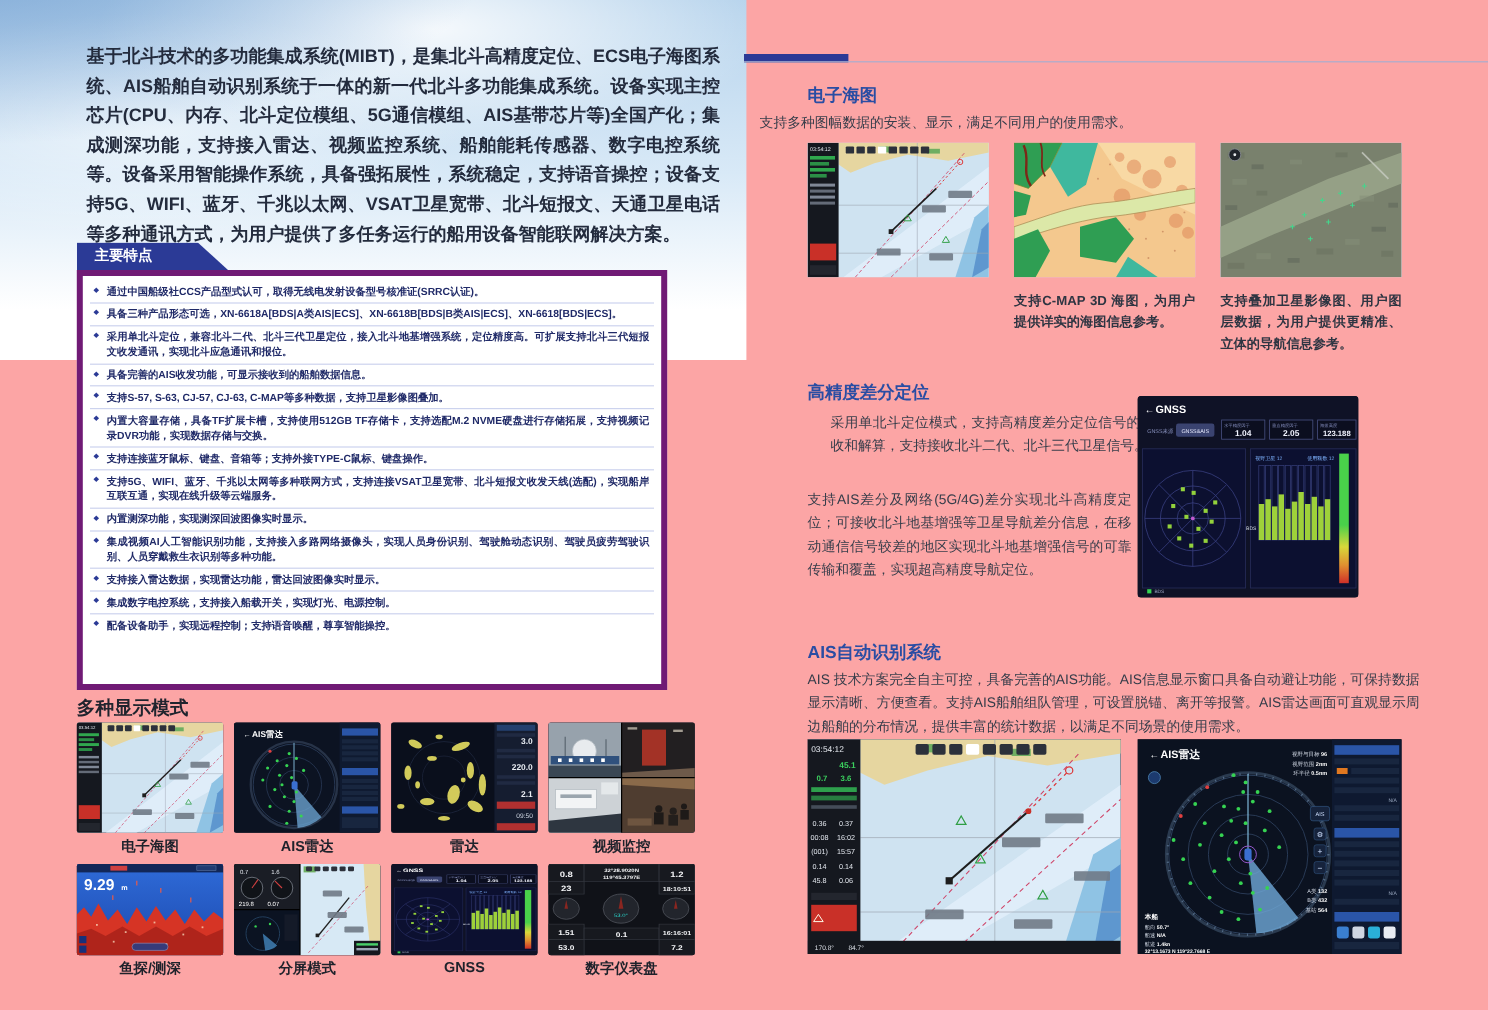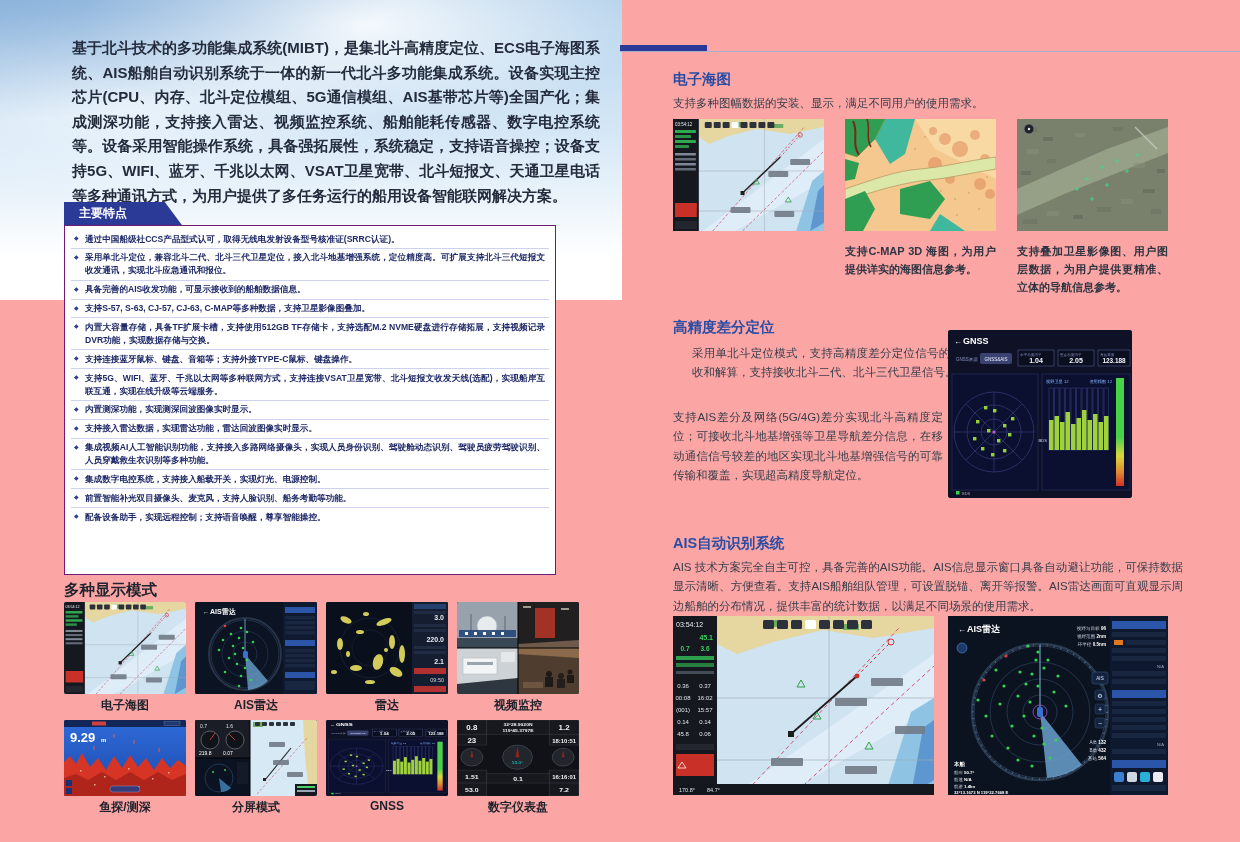--- a/index.html
+++ b/index.html
@@ -7,24 +7,24 @@
          font-family:"Liberation Sans","DejaVu Sans",sans-serif;}
   
   .sky{position:absolute;left:0;top:0;width:622px;height:300px;
        background:
         radial-gradient(130% 95% at -6% -12%, rgba(92,142,200,.60), rgba(92,142,200,0) 55%),
         radial-gradient(75% 55% at 58% 8%, rgba(255,255,255,.85), rgba(255,255,255,0) 60%),
         radial-gradient(60% 45% at 20% 35%, rgba(255,255,255,.55), rgba(255,255,255,0) 70%),
         linear-gradient(180deg,#b6d3ec 0%,#d8e9f7 48%,#ffffff 86%);}
   .intro{position:absolute;left:72px;top:36px;width:528px;font-size:15px;line-height:1.64;
          font-weight:700;color:#232b3d;text-align:justify;margin:0;}
-  .badge{position:absolute;left:64px;top:202px;width:126px;height:34px;background:#2b3a96;
+  .badge{position:absolute;left:64px;top:202px;width:126px;height:23px;background:#2b3a96;
          color:#fff;font-size:12px;font-weight:700;line-height:23px;padding-left:15px;box-sizing:border-box;
          clip-path:polygon(0 0,80% 0,100% 100%,0 100%);}
-  .featbox{position:absolute;left:64px;top:225px;width:492px;height:350px;border:1px solid #701a75;
+  .featbox{position:absolute;left:64px;top:225px;width:492px;height:350px;border:5px solid #701a75;
            background:#fff;box-sizing:border-box;overflow:hidden;}
   .featbox ul{list-style:none;margin:4px 6px;padding:0;}
   .featbox li{position:relative;padding:2.5px 4px 2.5px 14px;border-bottom:1px solid #ccd3ee;
               font-size:8.6px;font-weight:600;color:#202a68;line-height:1.5;text-align:justify;}
   .featbox li:last-child{border-bottom:none;}
   .featbox li::before{content:"◆";position:absolute;left:3px;top:4px;font-size:6px;color:#2b3a96;}
   .modes-h{position:absolute;left:64px;top:580px;font-size:15.5px;font-weight:800;color:#20242e;margin:0;}
   .grid{position:absolute;left:64px;top:602px;width:516px;}
   .mode-row{display:flex;gap:9px;}
   .mode{width:122px;margin:0;}
@@ -53,31 +53,31 @@
 
   <div class="sky"></div>
 
   <p class="intro">基于北斗技术的多功能集成系统(MIBT)，是集北斗高精度定位、ECS电子海图系统、AIS船舶自动识别系统于一体的新一代北斗多功能集成系统。设备实现主控芯片(CPU、内存、北斗定位模组、5G通信模组、AIS基带芯片等)全国产化；集成测深功能，支持接入雷达、视频监控系统、船舶能耗传感器、数字电控系统等。设备采用智能操作系统，具备强拓展性，系统稳定，支持语音操控；设备支持5G、WIFI、蓝牙、千兆以太网、VSAT卫星宽带、北斗短报文、天通卫星电话等多种通讯方式，为用户提供了多任务运行的船用设备智能联网解决方案。</p>
 
   <div class="badge">主要特点</div>
 
   <div class="featbox">
     <ul>
       <li>通过中国船级社CCS产品型式认可，取得无线电发射设备型号核准证(SRRC认证)。</li>
+      <li>具备三种产品形态可选，XN-6618A[BDS|A类AIS|ECS]、XN-6618B[BDS|B类AIS|ECS]、XN-6618[BDS|ECS]。</li>
       <li>采用单北斗定位，兼容北斗二代、北斗三代卫星定位，接入北斗地基增强系统，定位精度高。可扩展支持北斗三代短报文收发通讯，实现北斗应急通讯和报位。</li>
       <li>具备完善的AIS收发功能，可显示接收到的船舶数据信息。</li>
       <li>支持S-57, S-63, CJ-57, CJ-63, C-MAP等多种数据，支持卫星影像图叠加。</li>
       <li>内置大容量存储，具备TF扩展卡槽，支持使用512GB TF存储卡，支持选配M.2 NVME硬盘进行存储拓展，支持视频记录DVR功能，实现数据存储与交换。</li>
       <li>支持连接蓝牙鼠标、键盘、音箱等；支持外接TYPE-C鼠标、键盘操作。</li>
       <li>支持5G、WIFI、蓝牙、千兆以太网等多种联网方式，支持连接VSAT卫星宽带、北斗短报文收发天线(选配)，实现船岸互联互通，实现在线升级等云端服务。</li>
       <li>内置测深功能，实现测深回波图像实时显示。</li>
+      <li>集成视频AI人工智能识别功能，支持接入多路网络摄像头，实现人员身份识别、驾驶舱动态识别、驾驶员疲劳驾驶识别、人员穿戴救生衣识别等多种功能。</li>
       <li>支持接入雷达数据，实现雷达功能，雷达回波图像实时显示。</li>
-      <li>集成视频AI人工智能识别功能，支持接入多路网络摄像头，实现人员身份识别、驾驶舱动态识别、驾驶员疲劳驾驶识别、人员穿戴救生衣识别等多种功能。</li>
       <li>集成数字电控系统，支持接入船载开关，实现灯光、电源控制。</li>
-      <li>前置智能补光双目摄像头、麦克风，支持人脸识别、船务考勤等功能。</li>
       <li>配备设备助手，实现远程控制；支持语音唤醒，尊享智能操控。</li>
     </ul>
   </div>
 
   <h2 class="modes-h">多种显示模式</h2>
 
   <div class="grid">
     <div class="mode-row row1">
 
       <figure class="mode">
@@ -463,21 +463,21 @@
         </svg>
         <figcaption>数字仪表盘</figcaption>
       </figure>
     </div>
   </div>
 
   <div class="thickbar"></div>
   <div class="ruleline"></div>
 
   <h2 class="h-right" style="left:673px;top:70px;">电子海图</h2>
-  <p class="p-right" style="left:673px;top:94px;width:500px;">支持多种图幅数据的安装、显示，满足不同用户的使用需求。</p>
+  <p class="p-right" style="left:633px;top:94px;width:500px;">支持多种图幅数据的安装、显示，满足不同用户的使用需求。</p>
 
   <div class="figrow">
     <figure>
       <svg class="shot" viewBox="0 0 152 112" preserveAspectRatio="none">
         <rect width="152" height="112" fill="#cfe3f1"></rect>
         <polygon points="30,112 152,20 152,62 62,112" fill="#e2effa" opacity=".85"></polygon>
         <path d="M26,0 H152 V8 L118,15 L84,10 L56,17 L36,25 L26,18 Z" fill="#e6d6a0"></path>
         <rect x="60" y="3" width="9" height="5" fill="#6fae62"></rect>
           <rect x="100" y="5" width="11" height="4" fill="#6fae62"></rect>
         <polygon points="140,62 152,52 152,112 124,112" fill="#8fc3e4"></polygon>

